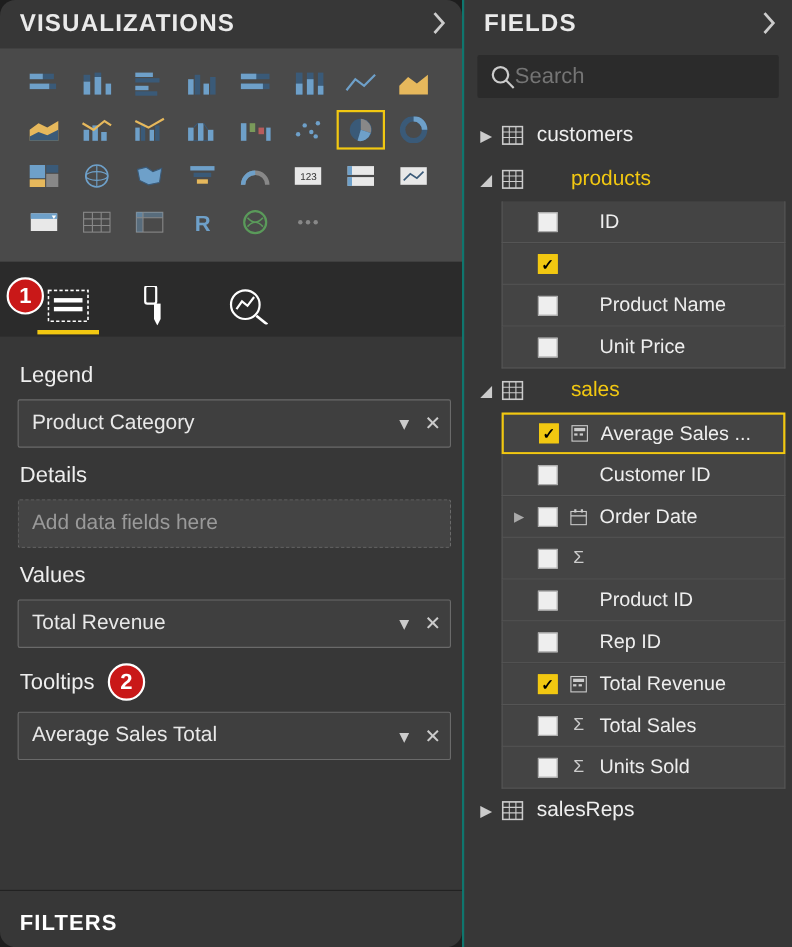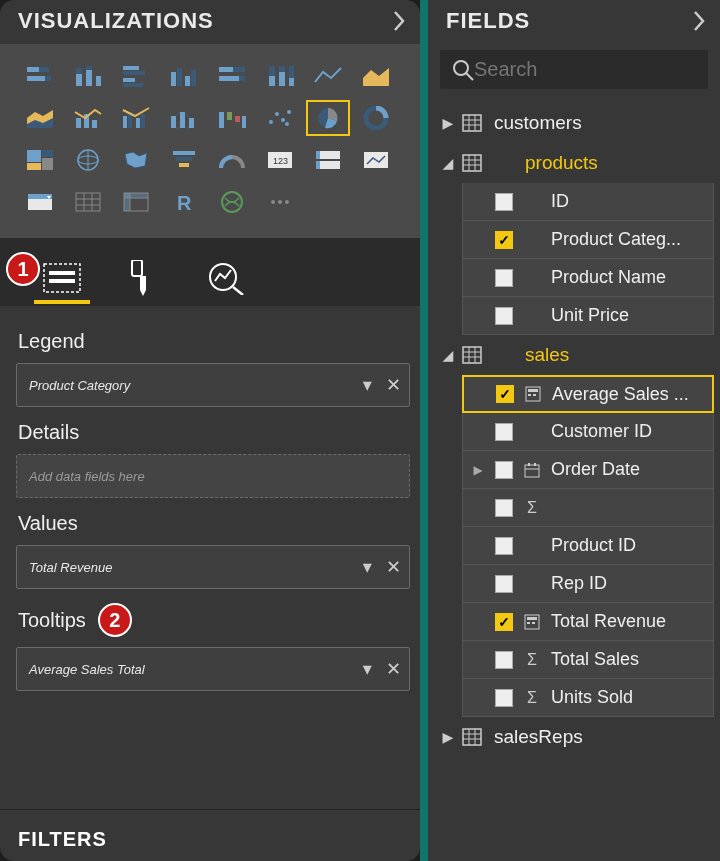--- a/index.html
+++ b/index.html
@@ -1,18 +1,18 @@
 <!DOCTYPE html>
 <html><head>
 <meta charset="utf-8">
 <style>
   * { box-sizing: border-box; margin: 0; padding: 0; font-family: "Segoe UI", Arial, sans-serif; }
   body { background: #1e1e1e; color: #fff; width: 720px; height: 861px; overflow: hidden; display: flex; }
   .left-pane { width: 420px; background: #373737; display: flex; flex-direction: column; position: relative; border-radius: 14px; }
-  .right-pane { width: 300px; background: #373737; display: flex; flex-direction: column; border-left: 8px solid #0f766e; }
+  .right-pane { width: 300px; background: #373737; display: flex; flex-direction: column; border-left: 2px solid #0f766e; }
 
   .pane-header { display: flex; align-items: center; justify-content: space-between; padding: 8px 14px 10px 18px; }
   .pane-title { font-size: 22px; font-weight: 600; letter-spacing: 1px; color: #eaeaea; }
   .chev { color: #ccc; font-size: 24px; }
 
   
   .viz-gallery { background: #4a4a4a; margin: 0; padding: 14px 10px 18px 18px; display: grid; grid-template-columns: repeat(8, 44px); grid-auto-rows: 36px; gap: 6px 4px; }
   .viz-item { width: 44px; height: 36px; display: flex; align-items: center; justify-content: center; border: 1px solid transparent; }
   .viz-item.selected { border: 2px solid #f2c811; }
   .viz-icon { width: 30px; height: 24px; }
@@ -20,21 +20,21 @@
   
   .tabs-row { background: #2b2b2b; display: flex; align-items: center; padding: 12px 0 0 40px; gap: 38px; height: 68px; position: relative; }
   .tab-btn { width: 44px; height: 44px; display: flex; align-items: center; justify-content: center; position: relative; }
   .tab-btn.active::after { content: ""; position: absolute; bottom: -4px; left: -6px; right: -6px; height: 4px; background: #f2c811; }
 
   
   .wells { background: #373737; padding: 10px 10px 20px 16px; flex: 1; overflow-y: auto; }
   .well-label { font-size: 20px; color: #eee; margin: 14px 0 10px 2px; display:flex; align-items:center; gap:12px;}
   .well-box { border: 1px dashed #6a6a6a; border-radius: 2px; background: #444; padding: 10px 8px 10px 12px; display: flex; align-items: center; justify-content: space-between; min-height: 44px; }
   .well-box.solid { border-style: solid; background: #3f3f3f; }
-  .well-text { font-size: 13px; color: #e8e8e8; flex:1;font-style:italic;}
+  .well-text { font-size: 19px; color: #e8e8e8; flex:1;}
   .well-text.placeholder { color: #9a9a9a; }
   .well-actions { display: flex; align-items: center; gap: 14px; color: #ccc; font-size: 18px; }
 
   
   .filters-hdr { border-top: 1px solid #222; padding: 18px 18px 10px 18px; font-size: 20px; font-weight: 600; letter-spacing: 1px; }
 
   
   .badge { position: absolute; width: 34px; height: 34px; border-radius: 50%; background: #c91818; border: 2px solid #fff; color: #fff; font-size: 20px; font-weight: 600; display: flex; align-items: center; justify-content: center; z-index: 10; }
   .badge-inline { position: static; width: 34px; height: 34px; border-radius: 50%; background: #c91818; border: 2px solid #fff; color: #fff; font-size: 20px; font-weight: 600; display: inline-flex; align-items: center; justify-content: center; }
 
@@ -412,21 +412,20 @@
       <div class="field-row">
         <span class="caret-sm"></span>
         <span class="cb "></span>
         <span class="ficon"></span>
         <span class="flabel">ID</span>
       </div>
       <div class="field-row">
         <span class="caret-sm"></span>
         <span class="cb checked"></span>
         <span class="ficon"></span>
-        <span class="flabel">Product Categ...</span>
       </div>
       <div class="field-row">
         <span class="caret-sm"></span>
         <span class="cb "></span>
         <span class="ficon"></span>
         <span class="flabel">Product Name</span>
       </div>
       <div class="field-row">
         <span class="caret-sm"></span>
         <span class="cb "></span>

